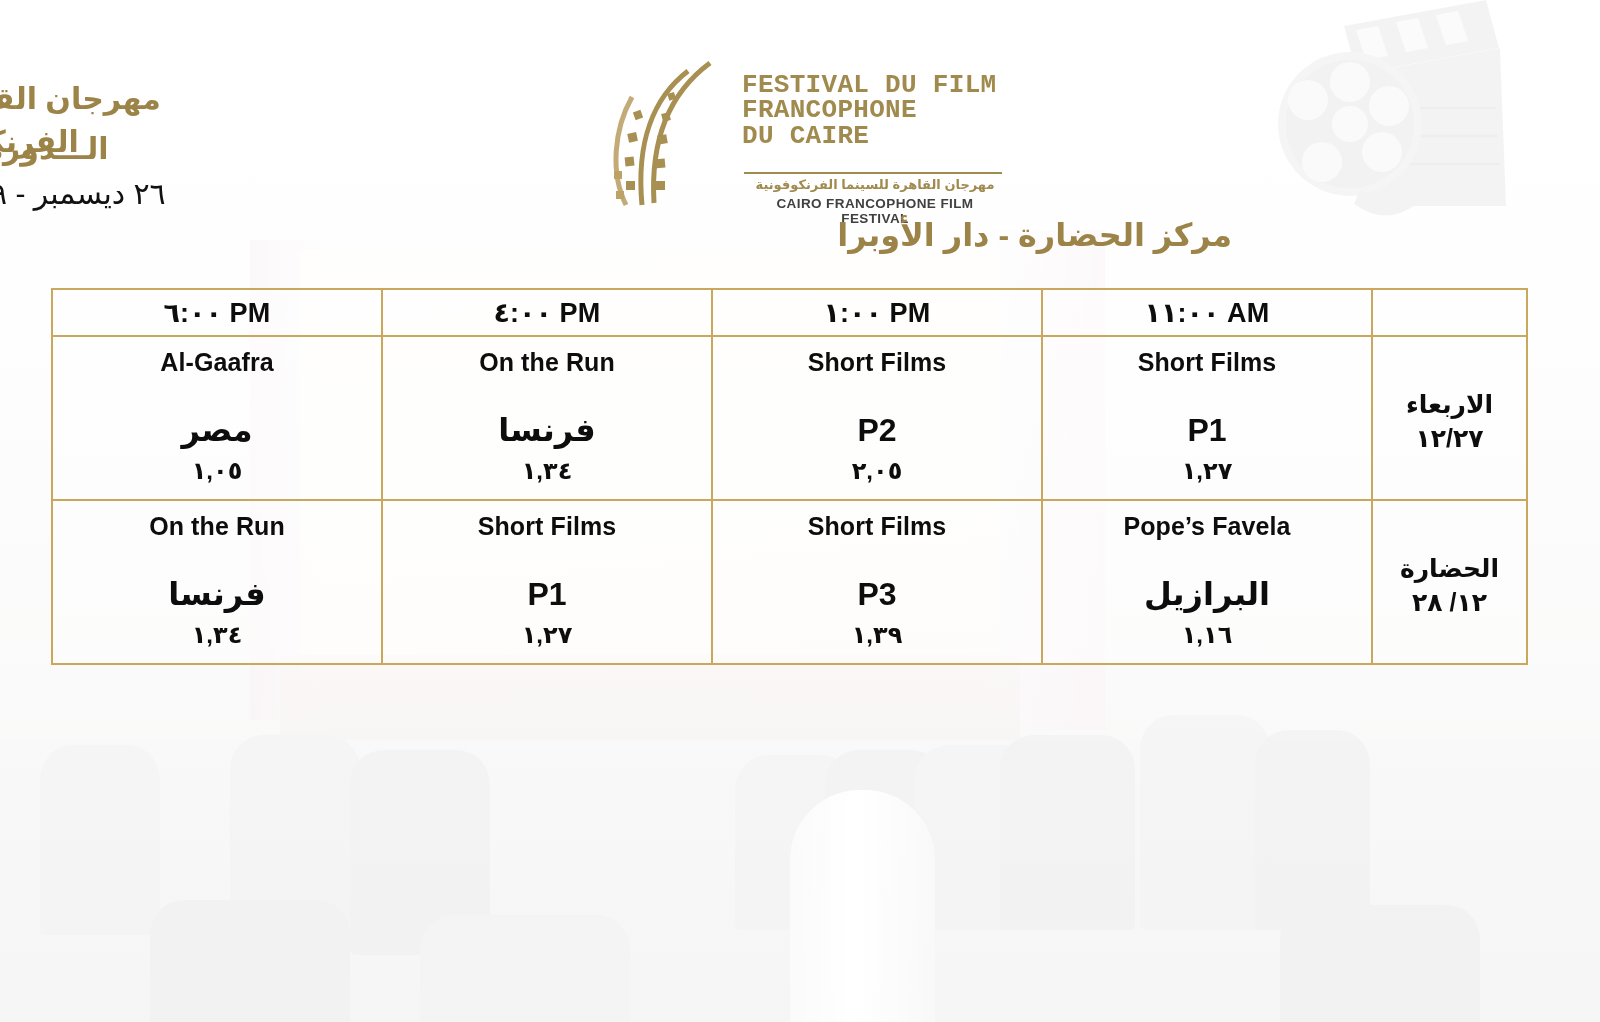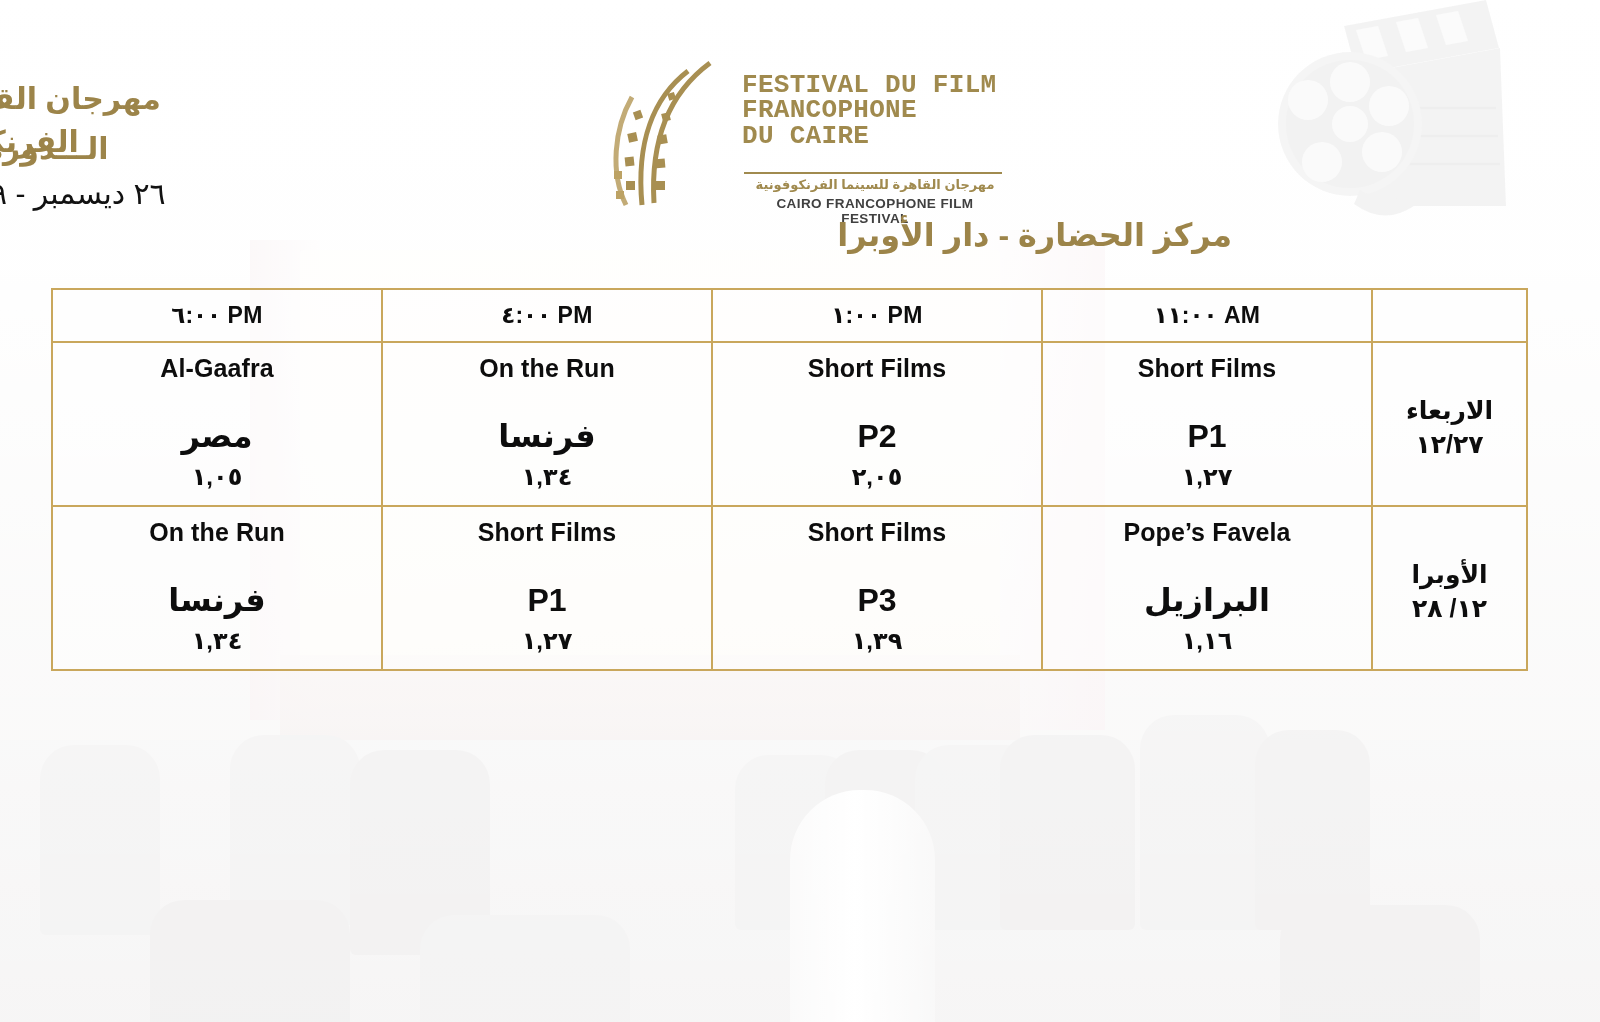--- a/index.html
+++ b/index.html
@@ -204,22 +204,22 @@
   }
   #schedule-table td, #schedule-table th {
     border: 2px solid #c9a75c;
     background: rgba(255,255,255,0.42);
     text-align: center;
     vertical-align: middle;
     color: #0d0d0d;
     font-weight: bold;
   }
   #schedule-table thead th {
-    height: 53px;
-    font-size: 23px;
+    height: 47px;
+    font-size: 27px;
     letter-spacing: .3px;
   }
   #schedule-table tbody td {
     height: 164px;
     font-size: 24px;
     padding: 6px 4px;
   }
   #schedule-table td .l1 {
     display: block;
     font-size: 25px;
@@ -409,20 +409,20 @@
             <span class="l1">Short Films</span>
             <span class="l2">P3</span>
             <span class="l3">١,٣٩</span>
           </td>
           <td>
             <span class="l1">Pope’s Favela</span>
             <span class="l2" dir="rtl">البرازيل</span>
             <span class="l3">١,١٦</span>
           </td>
           <td class="day-cell">
-            <span class="d1">الأوبرا</span>
+            <span class="d1">الحضارة</span>
             <span class="d2">١٢/ ٢٨</span>
           </td>
         </tr>
       </tbody>
   </table>
 
 </div>
 
 </body></html>

